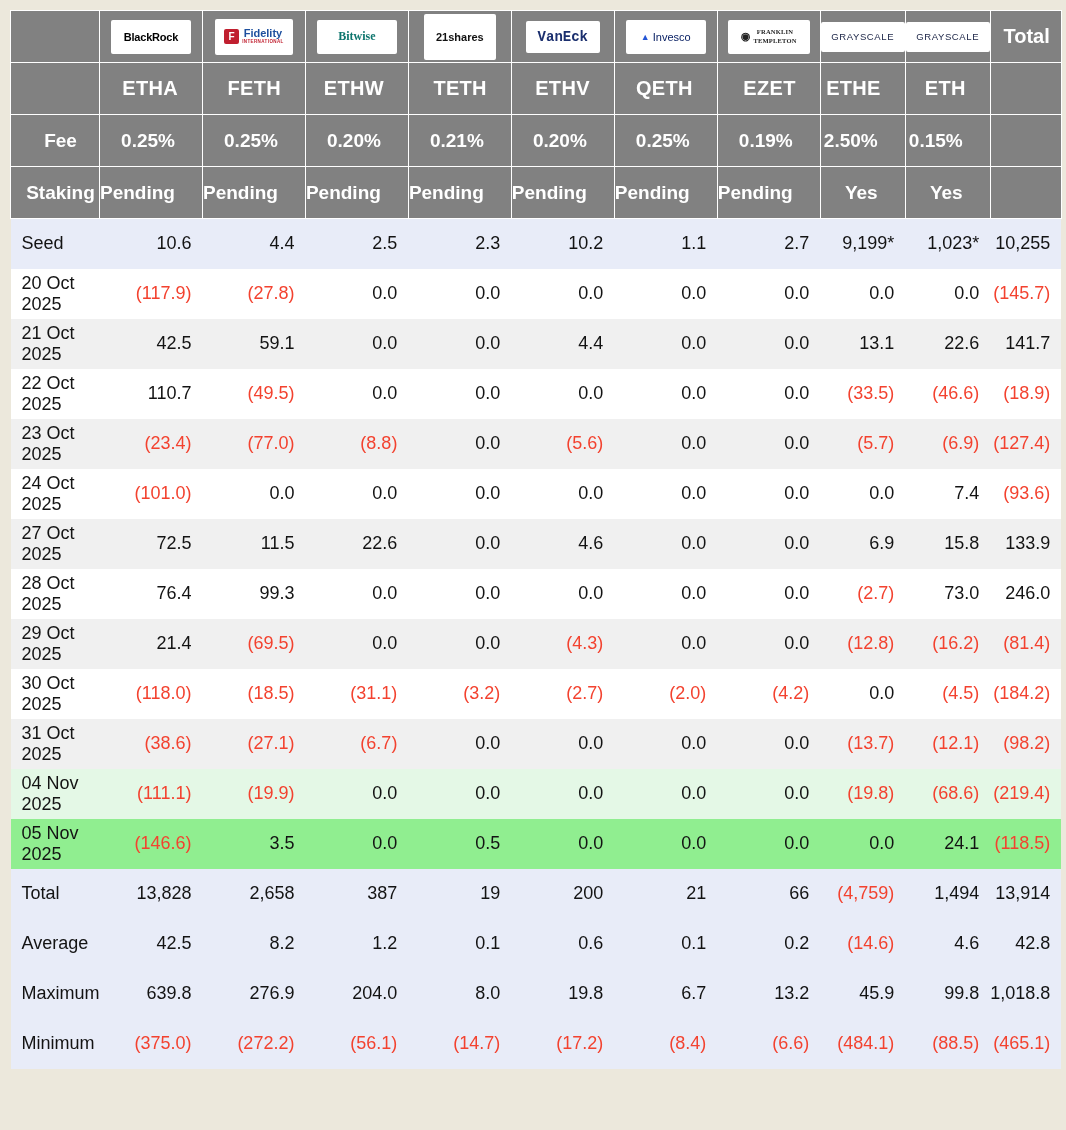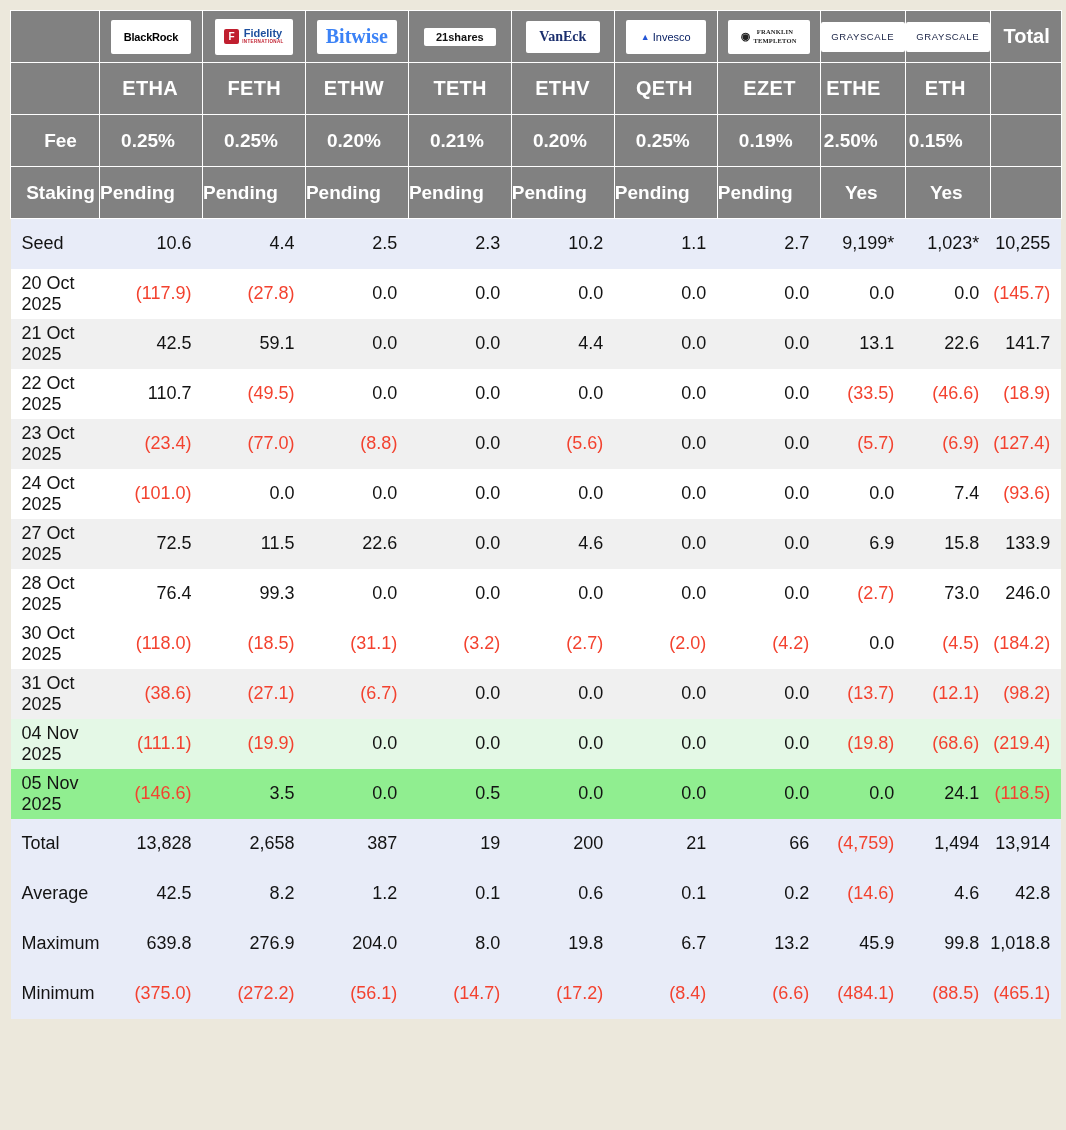--- a/index.html
+++ b/index.html
@@ -22,24 +22,24 @@
   tbody td{height:50px;font-size:18px;color:var(--text);padding:0;}
   td.row-label{text-align:left;padding-left:11px;}
   td.num{text-align:right;padding-right:11px;}
   td.neg{color:var(--negative);}
   .bg-white td{background:var(--white-row);} .bg-gray td{background:var(--alt-row);}
   .bg-lavender td{background:var(--lavender-row);} .bg-lightgreen td{background:var(--lightgreen-row);}
   .bg-green td{background:var(--green-row);}
   
   .logo-box{background:#fff;border-radius:2px;width:80px;height:34px;margin:0 auto;display:flex;align-items:center;justify-content:center;overflow:hidden;}
   .lg-blackrock{color:#000;font-weight:800;font-size:11px;letter-spacing:-.2px;}
-  .lg-bitwise{font-family:"Liberation Serif",serif;color:#3b82f6;font-size:20px;}
+  .lg-bitwise{font-family:"Liberation Serif",serif;color:#0f766e;font-size:12px;}
   .lg-21shares{color:#111;font-weight:700;font-size:11px;}
-  .logo-21shares{width:72px;height:18px;align-items:center;}
-  .lg-vaneck{font-family:Liberation Serif, serif;font-weight:700;color:var(--brand-navy);font-size:14px;}
+  .logo-21shares{width:72px;height:46px;align-items:center;}
+  .lg-vaneck{font-family:Liberation Mono, monospace;font-weight:700;color:var(--brand-navy);font-size:14px;}
   .logo-vaneck{width:74px;height:32px;}
   .inv-mark{color:#2456d6;font-size:9px;margin-right:3px;}
   .lg-invesco{color:var(--invesco-blue);font-weight:400;font-size:11px;}
   .lg-grayscale{color:var(--grayscale-navy);font-weight:500;font-size:9.5px;letter-spacing:.6px;}
   .logo-grayscale-ethe,.logo-grayscale-eth{width:84px;height:30px;}
   .logo-fidelity{display:grid;grid-template-columns:auto auto;column-gap:3px;align-content:center;justify-content:center;width:78px;height:36px;}
   .fid-sq{grid-row:1/3;width:15px;height:15px;background:var(--fidelity-red);color:#fff;font-weight:700;font-size:10px;display:flex;align-items:center;justify-content:center;border-radius:2px;align-self:center;}
   .fid-name{grid-column:2;color:var(--fidelity-blue);font-weight:700;font-size:11px;line-height:1;}
   .fid-intl{grid-column:2;color:var(--fidelity-red);font-size:4.5px;letter-spacing:.4px;line-height:1.4;}
   .logo-franklin-templeton{display:grid;grid-template-columns:auto auto;column-gap:3px;align-content:center;justify-content:center;width:82px;height:34px;}
@@ -243,20 +243,33 @@
         <td class="num">99.3</td>
         <td class="num">0.0</td>
         <td class="num">0.0</td>
         <td class="num">0.0</td>
         <td class="num">0.0</td>
         <td class="num">0.0</td>
         <td class="num neg">(2.7)</td>
         <td class="num">73.0</td>
         <td class="num">246.0</td>
       </tr>
+      <tr class="bg-gray">
+        <td class="row-label">29 Oct 2025</td>
+        <td class="num">21.4</td>
+        <td class="num neg">(69.5)</td>
+        <td class="num">0.0</td>
+        <td class="num">0.0</td>
+        <td class="num neg">(4.3)</td>
+        <td class="num">0.0</td>
+        <td class="num">0.0</td>
+        <td class="num neg">(12.8)</td>
+        <td class="num neg">(16.2)</td>
+        <td class="num neg">(81.4)</td>
+      </tr>
       <tr class="bg-white">
         <td class="row-label">30 Oct 2025</td>
         <td class="num neg">(118.0)</td>
         <td class="num neg">(18.5)</td>
         <td class="num neg">(31.1)</td>
         <td class="num neg">(3.2)</td>
         <td class="num neg">(2.7)</td>
         <td class="num neg">(2.0)</td>
         <td class="num neg">(4.2)</td>
         <td class="num">0.0</td>

